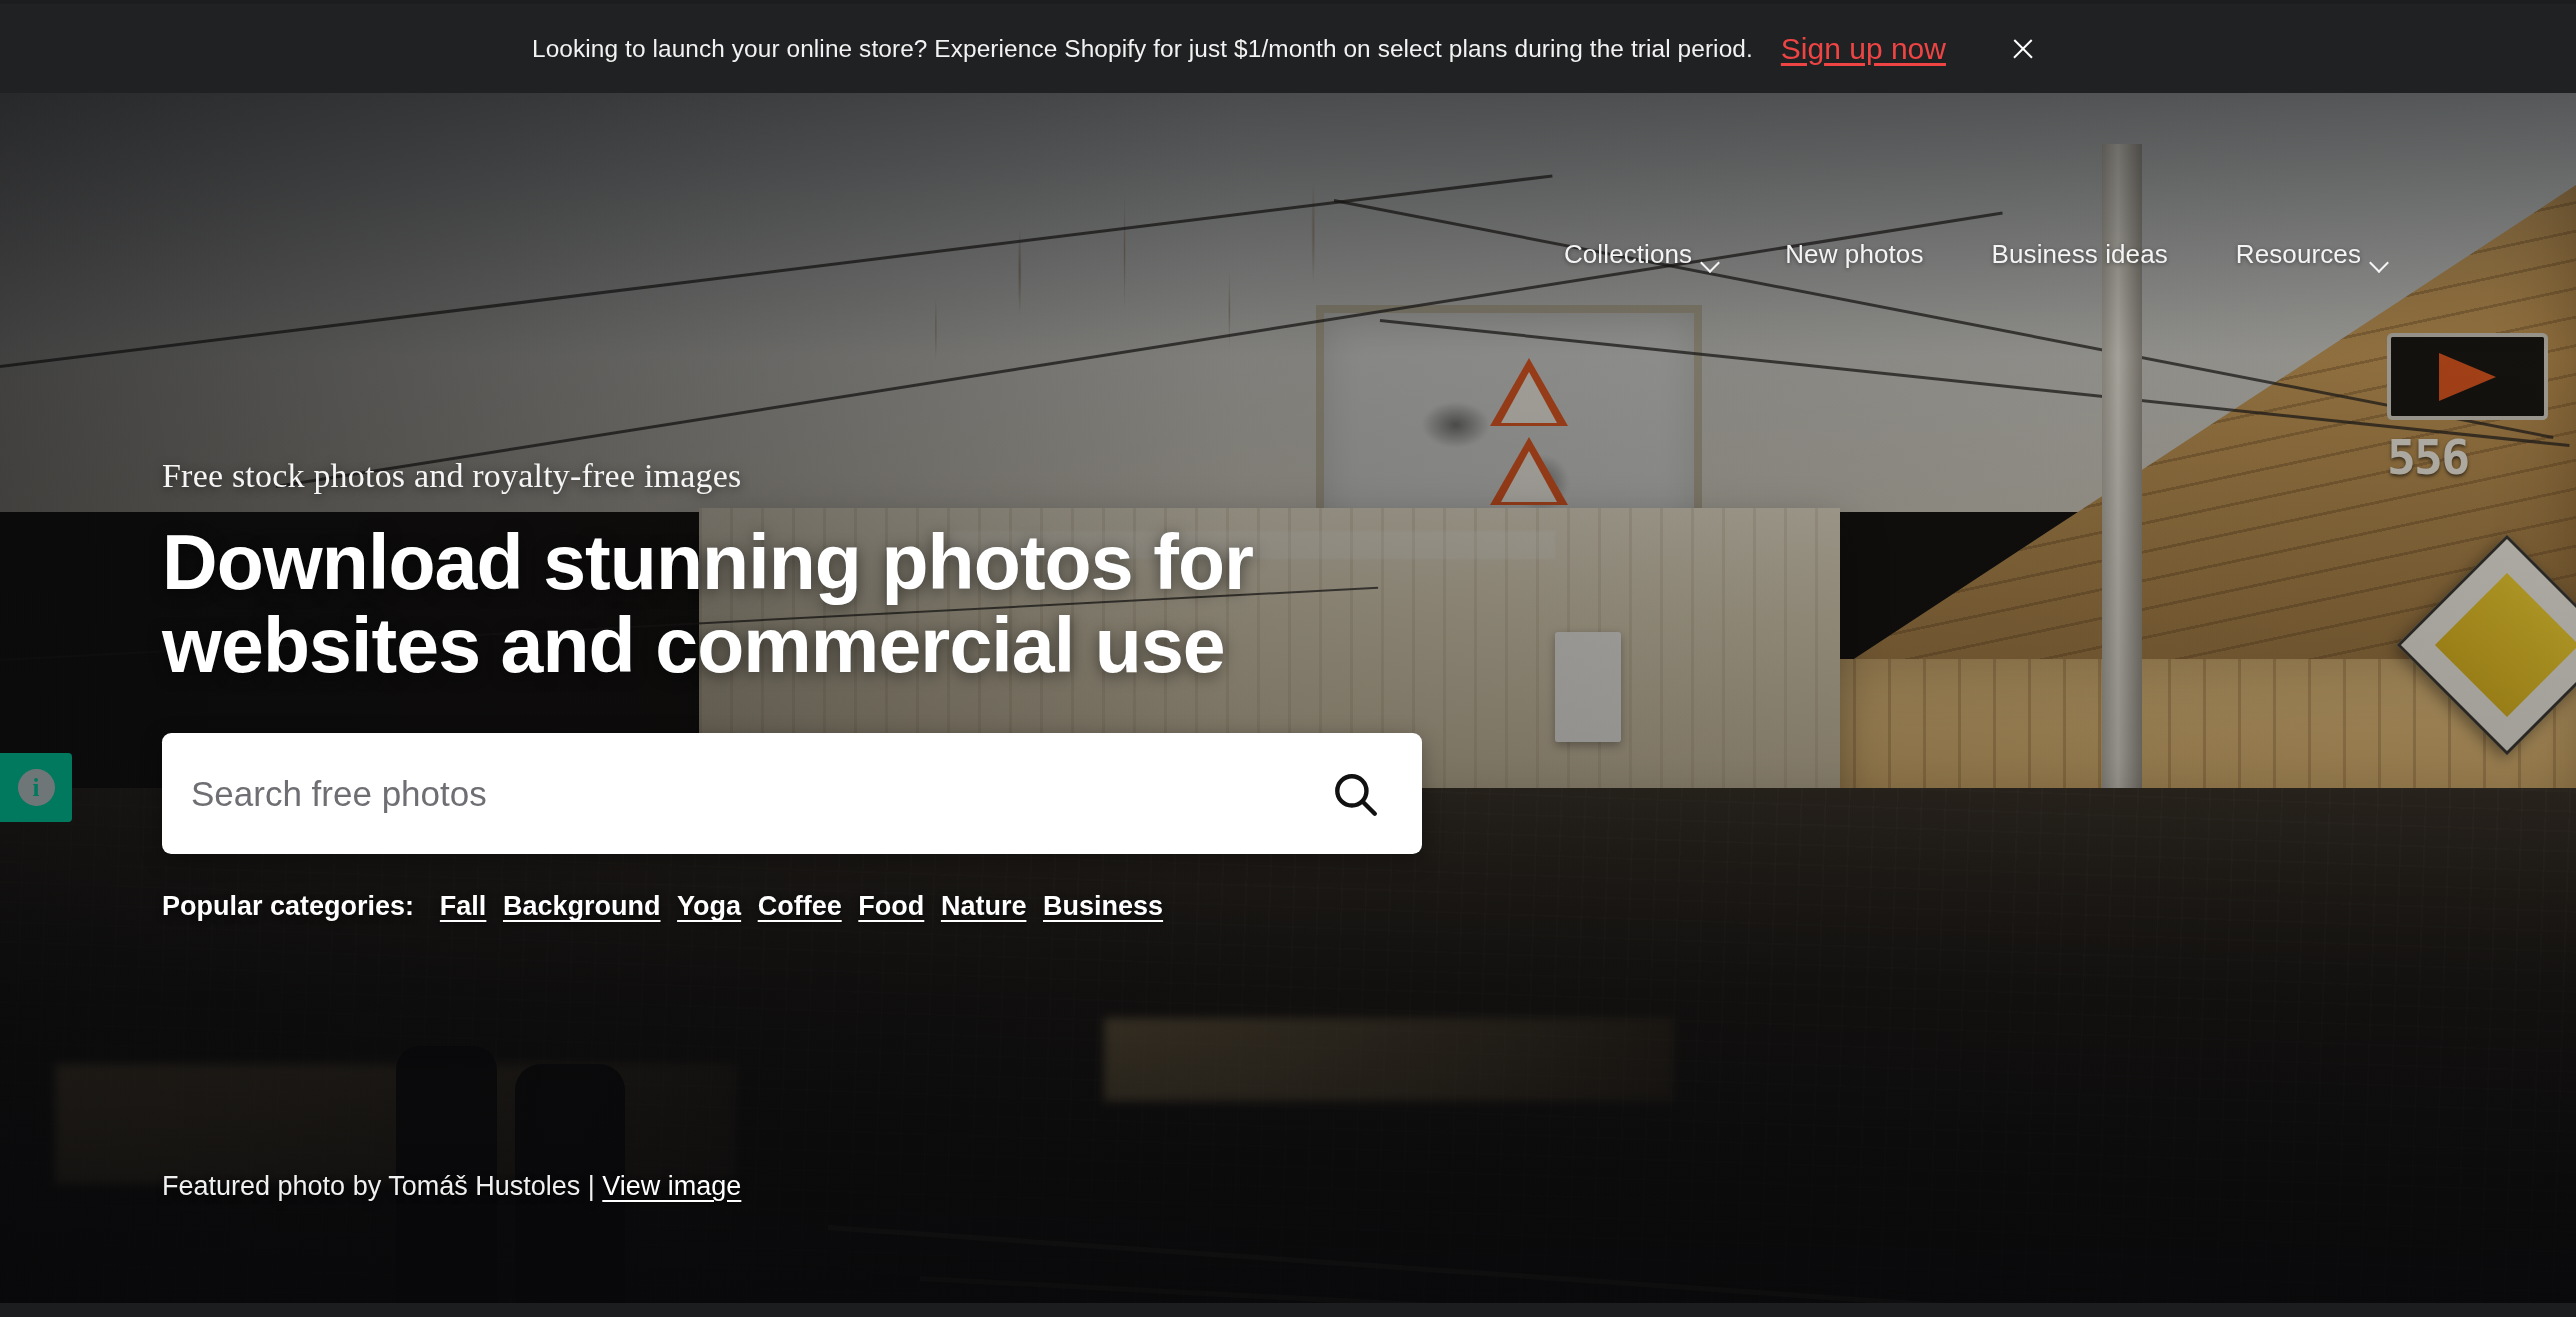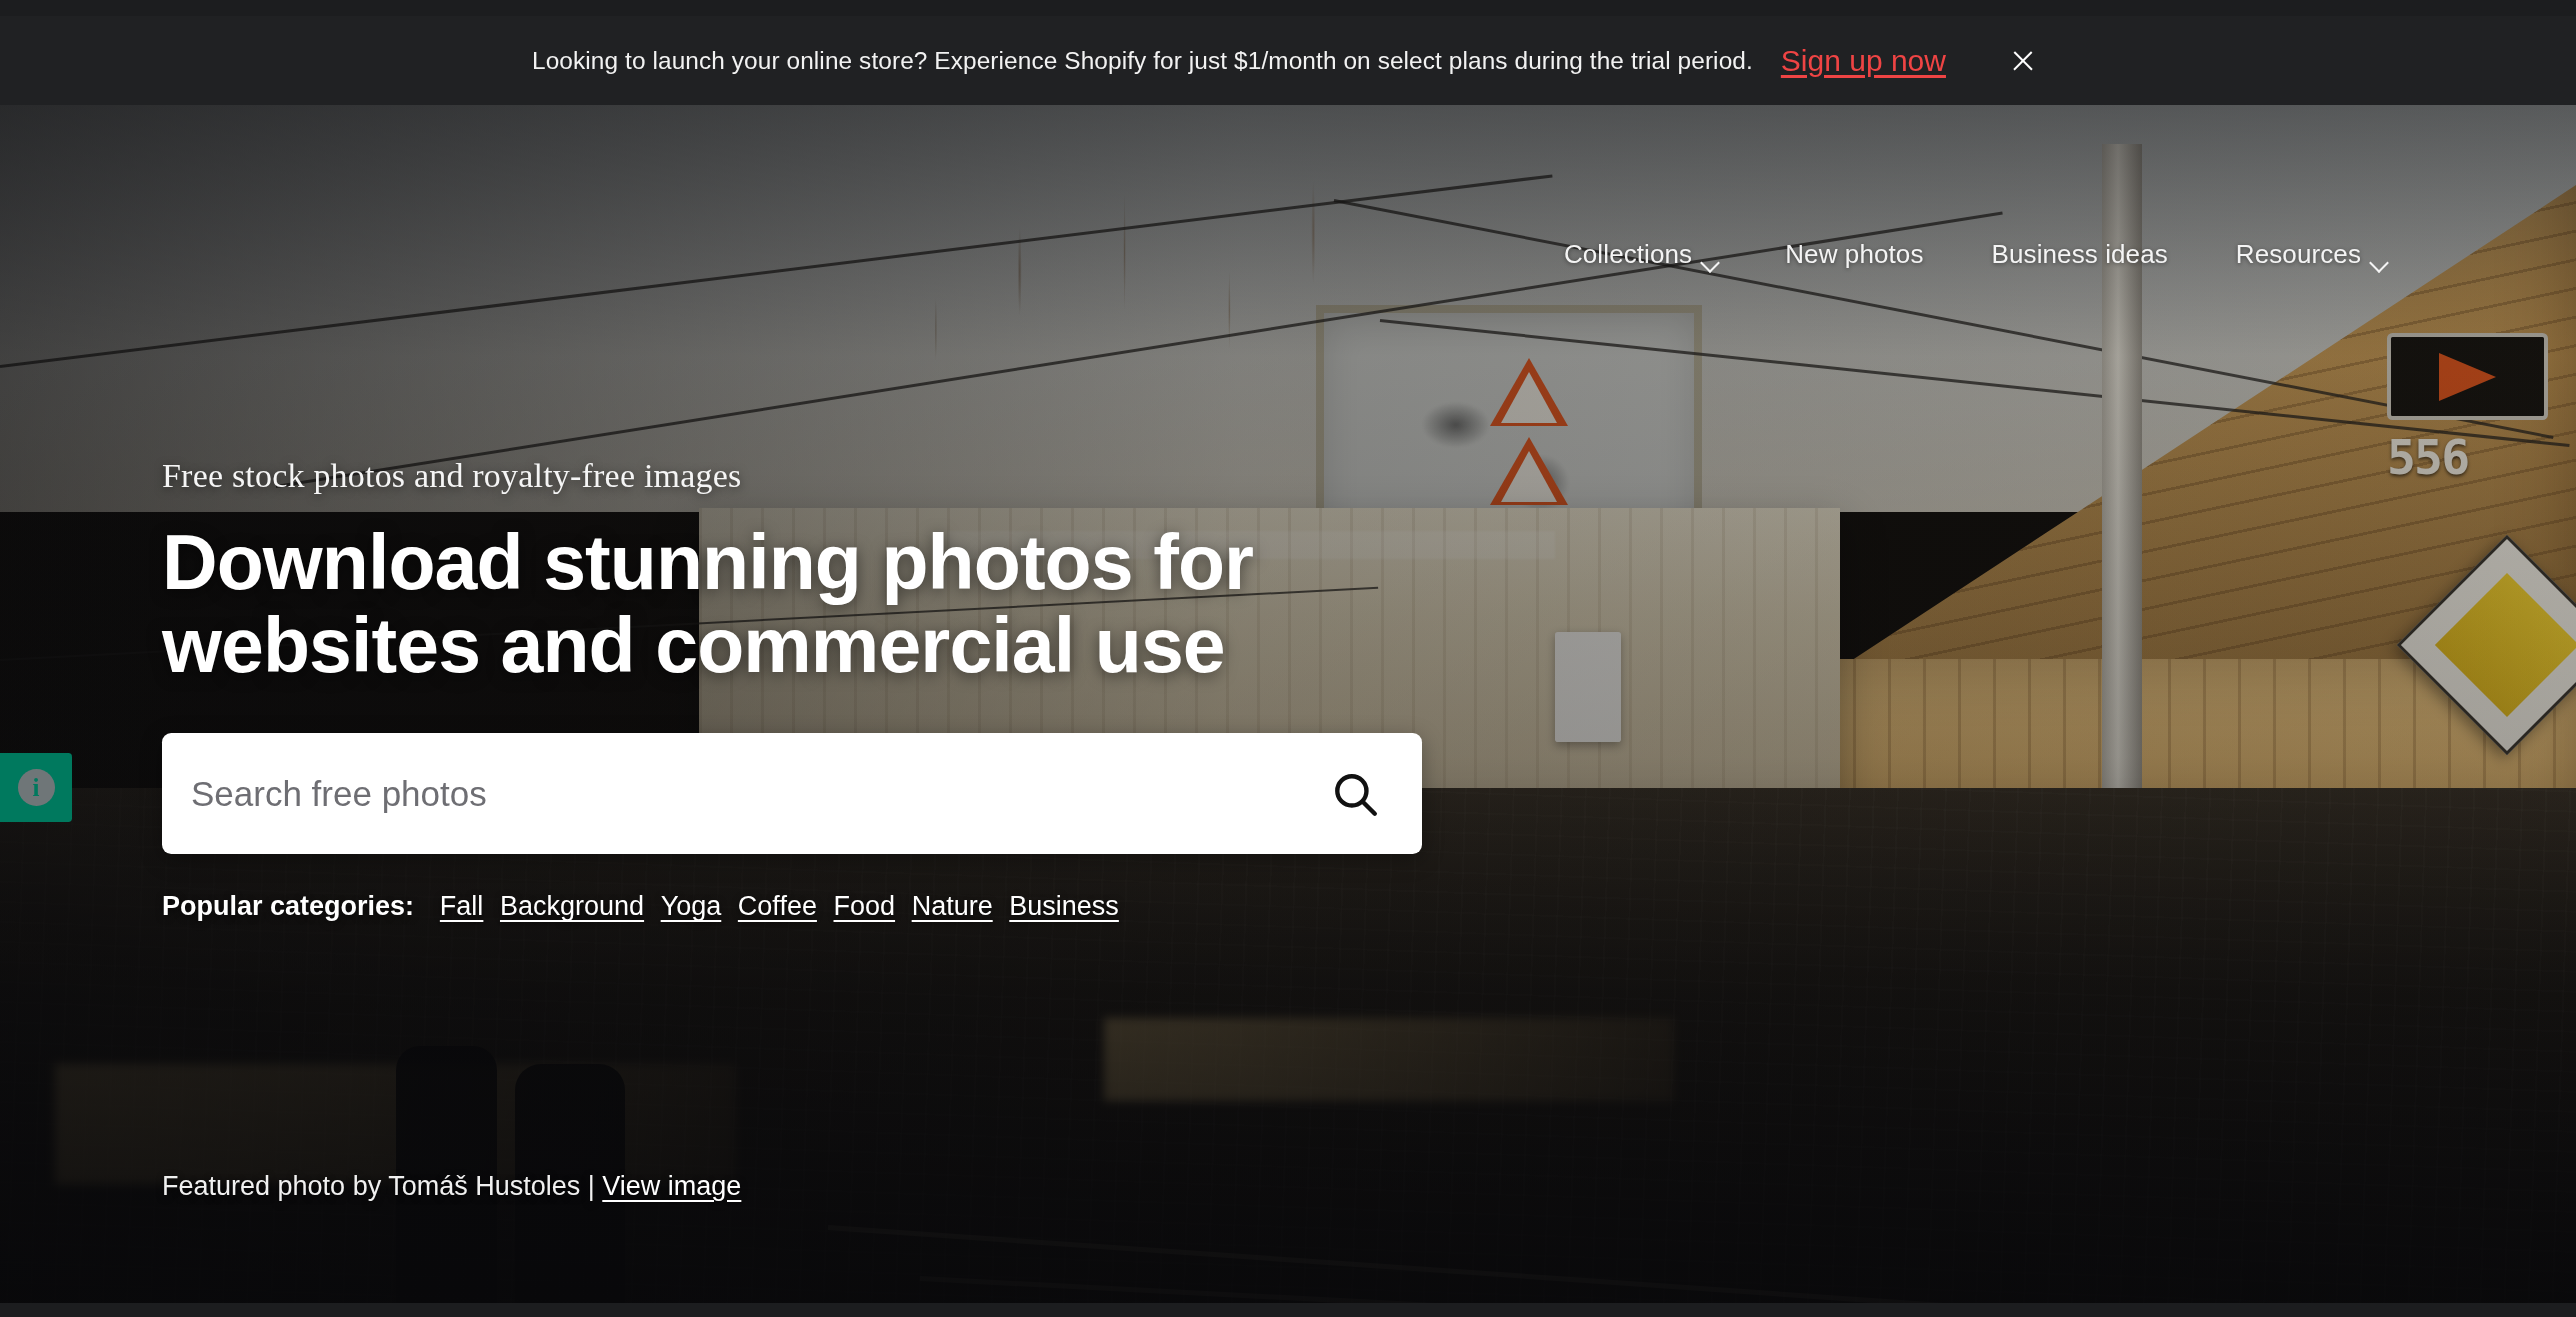--- a/index.html
+++ b/index.html
@@ -5,21 +5,21 @@
   * { margin:0; padding:0; box-sizing:border-box; }
   html, body {
     width:2576px; height:1317px;
     background:#1c1d1f; overflow:hidden;
     font-family:"Liberation Sans", sans-serif;
     -webkit-font-smoothing:antialiased;
   }
 
   
   .promo-banner {
-    position:absolute; top:16px; left:0; width:2576px; height:89px;
+    position:absolute; top:4px; left:0; width:2576px; height:89px;
     background:#202123;
     display:flex; align-items:center; justify-content:center;
     z-index:40;
   }
   .promo-inner { display:flex; align-items:center; gap:28px; }
   .promo-text {
     color:#f2f2f2; font-size:24.4px; letter-spacing:0.1px; white-space:nowrap;
   }
   .promo-link {
     color:#ef4444; font-size:30px; text-decoration:underline;
@@ -294,21 +294,21 @@
   }
   .cats {
     margin-top:37px; display:flex; align-items:center; gap:16.6px; flex-wrap:wrap;
   }
   .cats-label {
     color:#ffffff; font-size:27px; font-weight:bold; margin-right:9.2px;
     text-shadow:0 1.8px 7.4px rgba(0,0,0,.6);
   }
   .cat-link {
     color:#ffffff; font-size:27px; text-decoration:underline; text-underline-offset:4.6px;
-    cursor:pointer; text-shadow:0 1.8px 7.4px rgba(0,0,0,.6);
+    cursor:pointer; text-shadow:0 1.8px 7.4px rgba(0,0,0,.6);font-weight:bold;
   }
   .credit {
     position:absolute; left:162px; bottom:101px; z-index:20;
     color:#f0f0f0; font-size:27px; text-shadow:0 1.8px 7.4px rgba(0,0,0,.7);
   }
   .credit-link { color:#ffffff; text-decoration:underline; text-underline-offset:4.6px; cursor:pointer; }
 
   
   .a11y-tab {
     position:absolute; left:0; top:664px; width:72px; height:69px;

